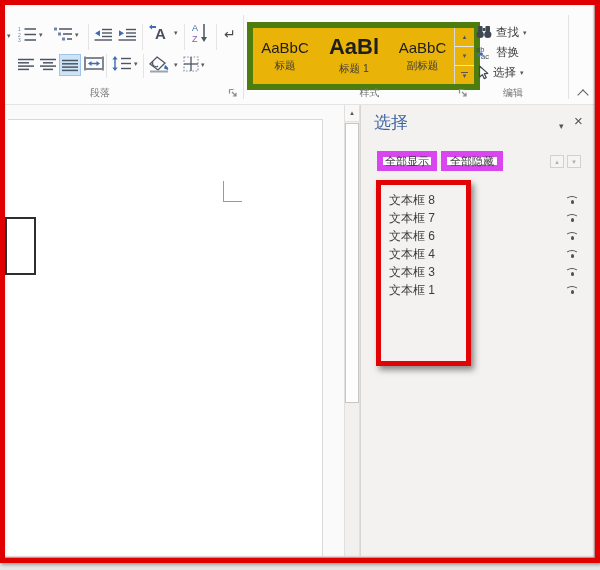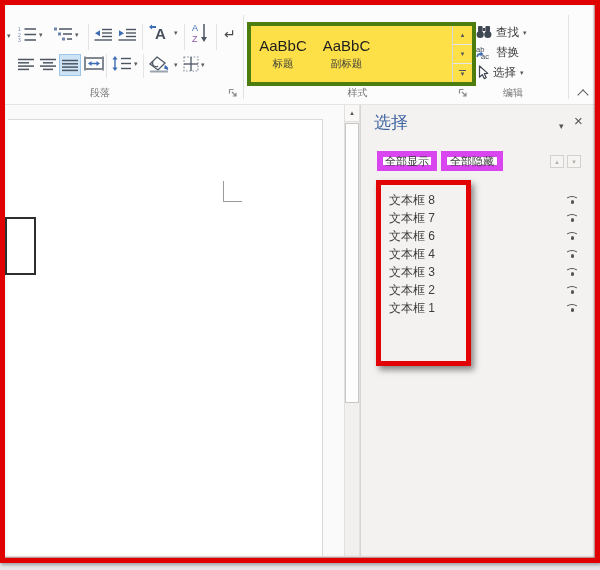--- a/index.html
+++ b/index.html
@@ -12,21 +12,21 @@
   .ribbon{position:absolute;left:5px;top:5px;width:590px;height:99px;background:#fcfcfc;border-bottom:1px solid #e4e4e4;}
   .vsep{position:absolute;top:10px;height:84px;width:1px;background:#e2e2e2;}
   .vsep-short{position:absolute;width:1px;background:#e4e4e4;}
   .grp-label{position:absolute;font-size:10px;color:#767676;text-align:center;}
   .rbtn{position:absolute;display:flex;align-items:center;gap:2px;}
   .dd{font-size:7px;color:#5a5a5a;line-height:1;}
   .launcher{position:absolute;width:10px;height:10px;}
   .sel-box{background:#cde3f6;outline:1px solid #9dc6ea;}
   .chev-up{position:absolute;width:7px;height:7px;border-left:1.6px solid #5f5f5f;border-top:1.6px solid #5f5f5f;transform:rotate(45deg);}
   
-  .gallery{position:absolute;left:242px;top:17px;width:221px;height:56px;background:#fde047;border:4px solid #4d7c0f;display:flex;}
+  .gallery{position:absolute;left:242px;top:17px;width:221px;height:56px;background:#eab308;border:6px solid #4d7c0f;display:flex;}
   .g-item{height:100%;display:flex;flex-direction:column;align-items:center;justify-content:center;cursor:default;}
   .g-sample{color:#1e1e1e;line-height:1;}
   .g-name{font-size:10.5px;color:#3a3a3a;margin-top:4px;}
   .g-scroll{width:19px;border-left:1px solid #d8d8d8;display:flex;flex-direction:column;margin-left:auto;}
   .g-sbtn{flex:1;display:flex;align-items:center;justify-content:center;font-size:7px;color:#555;border-bottom:1px solid #e6e6e6;}
   .g-sbtn:last-child{border-bottom:none;flex-direction:column;line-height:.55;}
   .g-more-bar{width:7px;height:1px;background:#555;margin-bottom:1px;}
   
   .ed-row{position:absolute;left:471px;display:flex;align-items:center;gap:4px;font-size:11.5px;color:#3a3a3a;height:16px;}
   
@@ -235,38 +235,42 @@
       <path d="M4,4 L8,8 M8,4.8 V8 H4.8" stroke="#8a8a8a" stroke-width="1.2" fill="none"></path>
     </svg>
 
     <div class="vsep" style="left:238px;"></div>
 
     <div class="gallery">
       <div class="g-item" style="width:64px;">
         <span class="g-sample" style="font-size:15px;">AaBbC</span>
         <span class="g-name">标题</span>
       </div>
+      <div class="g-item" style="width:74px;">
+        <span class="g-sample" style="font-size:22px;font-weight:600;">AaBl</span>
+        <span class="g-name">标题 1</span>
+      </div>
       <div class="g-item" style="width:63px;">
         <span class="g-sample" style="font-size:15px;">AaBbC</span>
         <span class="g-name">副标题</span>
       </div>
       <div class="g-scroll">
         <div class="g-sbtn">
             <span>▴</span>
           </div>
         <div class="g-sbtn">
             <span>▾</span>
           </div>
         <div class="g-sbtn">
             <span class="g-more-bar"></span>
             <span>▾</span>
           </div>
       </div>
     </div>
-    <div class="grp-label" style="left:242px;top:81px;width:221px;">样式</div>
+    <div class="grp-label" style="left:254px;top:81px;width:221px;">样式</div>
     <svg class="launcher" style="left:453px;top:83px;" viewBox="0 0 10 10">
       <path d="M1.5,1.5 H5.5 M1.5,1.5 V5.5" stroke="#8a8a8a" stroke-width="1.2" fill="none"></path>
       <path d="M4,4 L8,8 M8,4.8 V8 H4.8" stroke="#8a8a8a" stroke-width="1.2" fill="none"></path>
     </svg>
 
     <div class="ed-row" style="top:19px;">
       <svg width="16" height="14" viewBox="0 0 16 14">
         <rect x="2" y="1" width="4.6" height="6" rx="1" fill="#3f4753"></rect>
         <rect x="9.4" y="1" width="4.6" height="6" rx="1" fill="#3f4753"></rect>
         <circle cx="4.2" cy="9.5" r="3.6" fill="#3f4753"></circle>
@@ -349,24 +353,20 @@
           <div class="sel-row">
             <span class="sel-label">文本框 4</span>
             <span class="eye"></span>
           </div>
 
           <div class="sel-row">
             <span class="sel-label">文本框 3</span>
             <span class="eye"></span>
           </div>
 
-          <div class="sel-row">
-            <span class="sel-label">文本框 2</span>
-            <span class="eye"></span>
-          </div>
 
           <div class="sel-row">
             <span class="sel-label">文本框 1</span>
             <span class="eye"></span>
           </div>
         </div>
 
       <div class="red-rect"></div>
     </div>
   </div>

